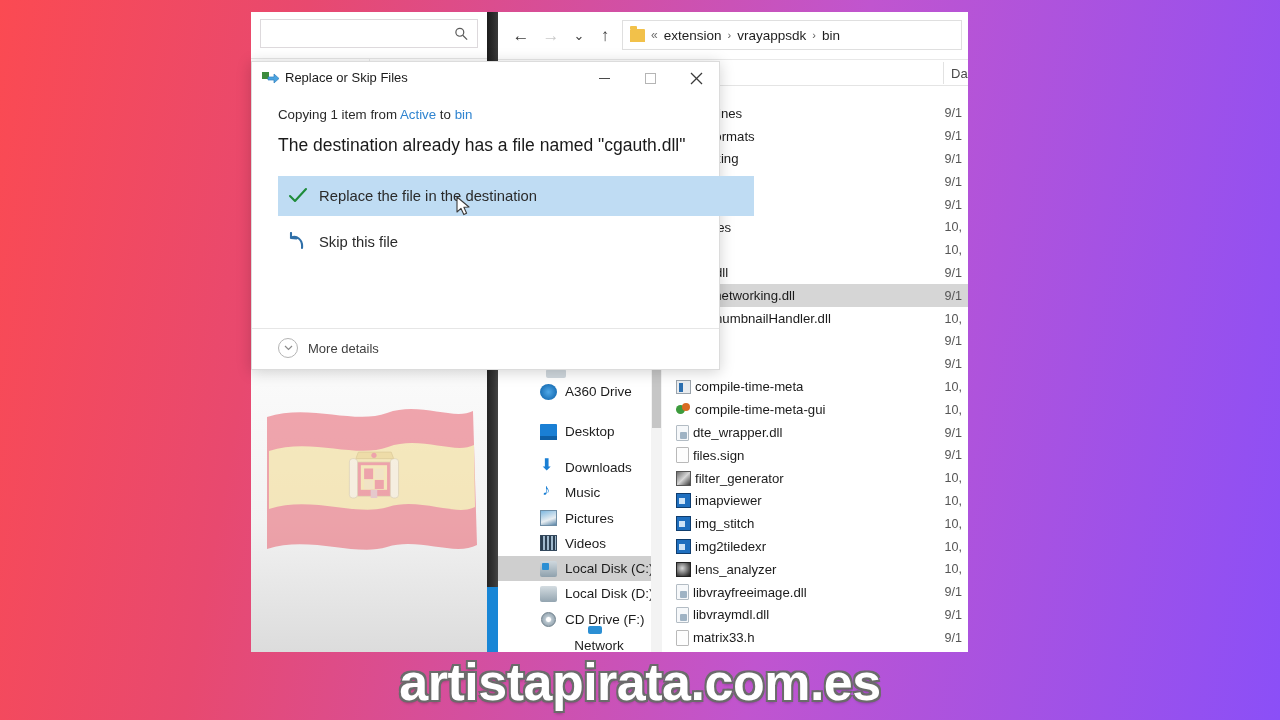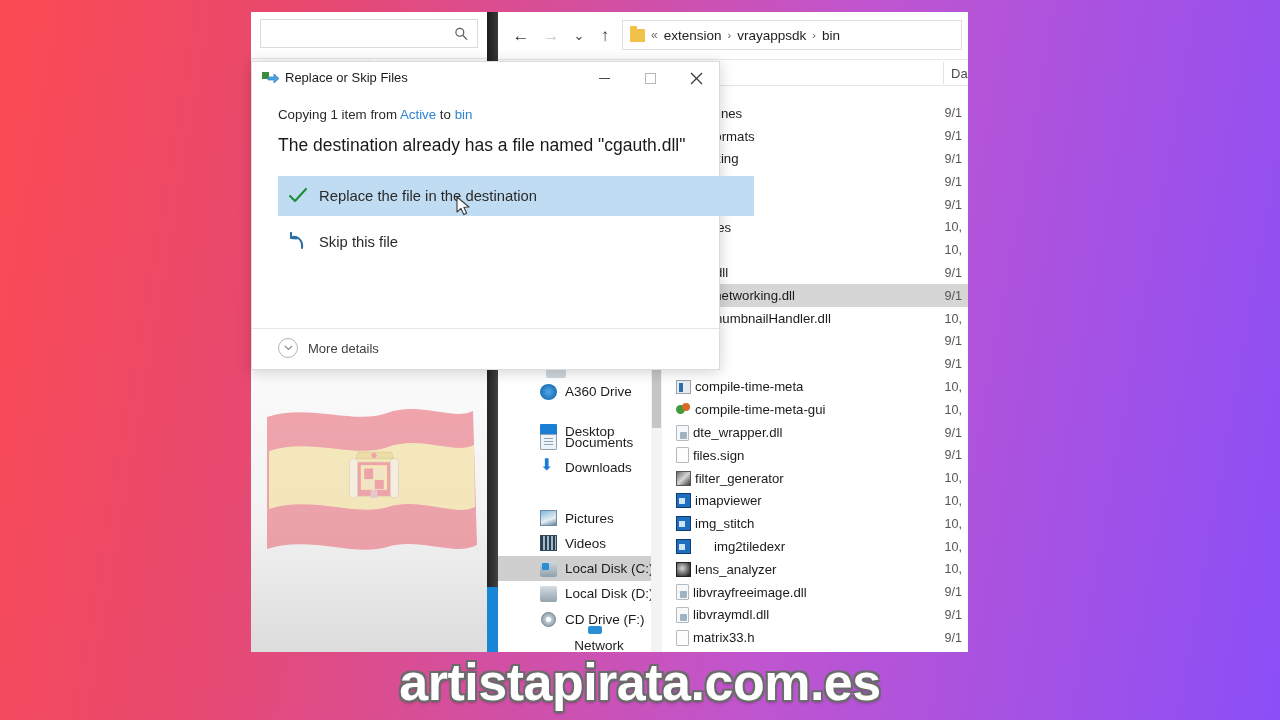--- a/index.html
+++ b/index.html
@@ -493,21 +493,21 @@
       <div class="frow" style="top: 403.6px;">
         <span class="fico ico-exe"></span>
         <span class="fname">imapviewer</span>
         <span class="fdate">10,</span>
       </div>
       <div class="frow" style="top: 426.4px;">
         <span class="fico ico-exe"></span>
         <span class="fname">img_stitch</span>
         <span class="fdate">10,</span>
       </div>
-      <div class="frow" style="top: 449.2px; gap: 19px;">
+      <div class="frow" style="top: 449.2px;">
         <span class="fico ico-exe"></span>
         <span class="fname">img2tiledexr</span>
         <span class="fdate">10,</span>
       </div>
       <div class="frow" style="top: 472px;">
         <span class="fico ico-dark"></span>
         <span class="fname">lens_analyzer</span>
         <span class="fdate">10,</span>
       </div>
       <div class="frow" style="top: 494.8px;">
@@ -531,27 +531,27 @@
   <div class="navtree" id="navtree">
     <div class="tree-partial"></div>
   <div class="tree-item" style="top: 13px;">
         <span class="tree-ico ti-a360"></span>
         <span>A360 Drive</span>
       </div>
       <div class="tree-item" style="top: 53px;">
         <span class="tree-ico ti-desk"></span>
         <span>Desktop</span>
       </div>
-      <div class="tree-item" style="top: 63.6px;">
-        <span class="tree-ico ti-docs"></span>
-        <span>Documents</span>
-      </div>
       <div class="tree-item" style="top: 88.9px;">
         <span class="tree-ico ti-down"></span>
         <span>Downloads</span>
+      </div>
+      <div class="tree-item" style="top: 114.2px;">
+        <span class="tree-ico ti-music"></span>
+        <span>Music</span>
       </div>
       <div class="tree-item" style="top: 139.5px;">
         <span class="tree-ico ti-pics"></span>
         <span>Pictures</span>
       </div>
       <div class="tree-item" style="top: 164.8px;">
         <span class="tree-ico ti-vids"></span>
         <span>Videos</span>
       </div>
       <div class="tree-item sel" style="top: 190.1px;">

